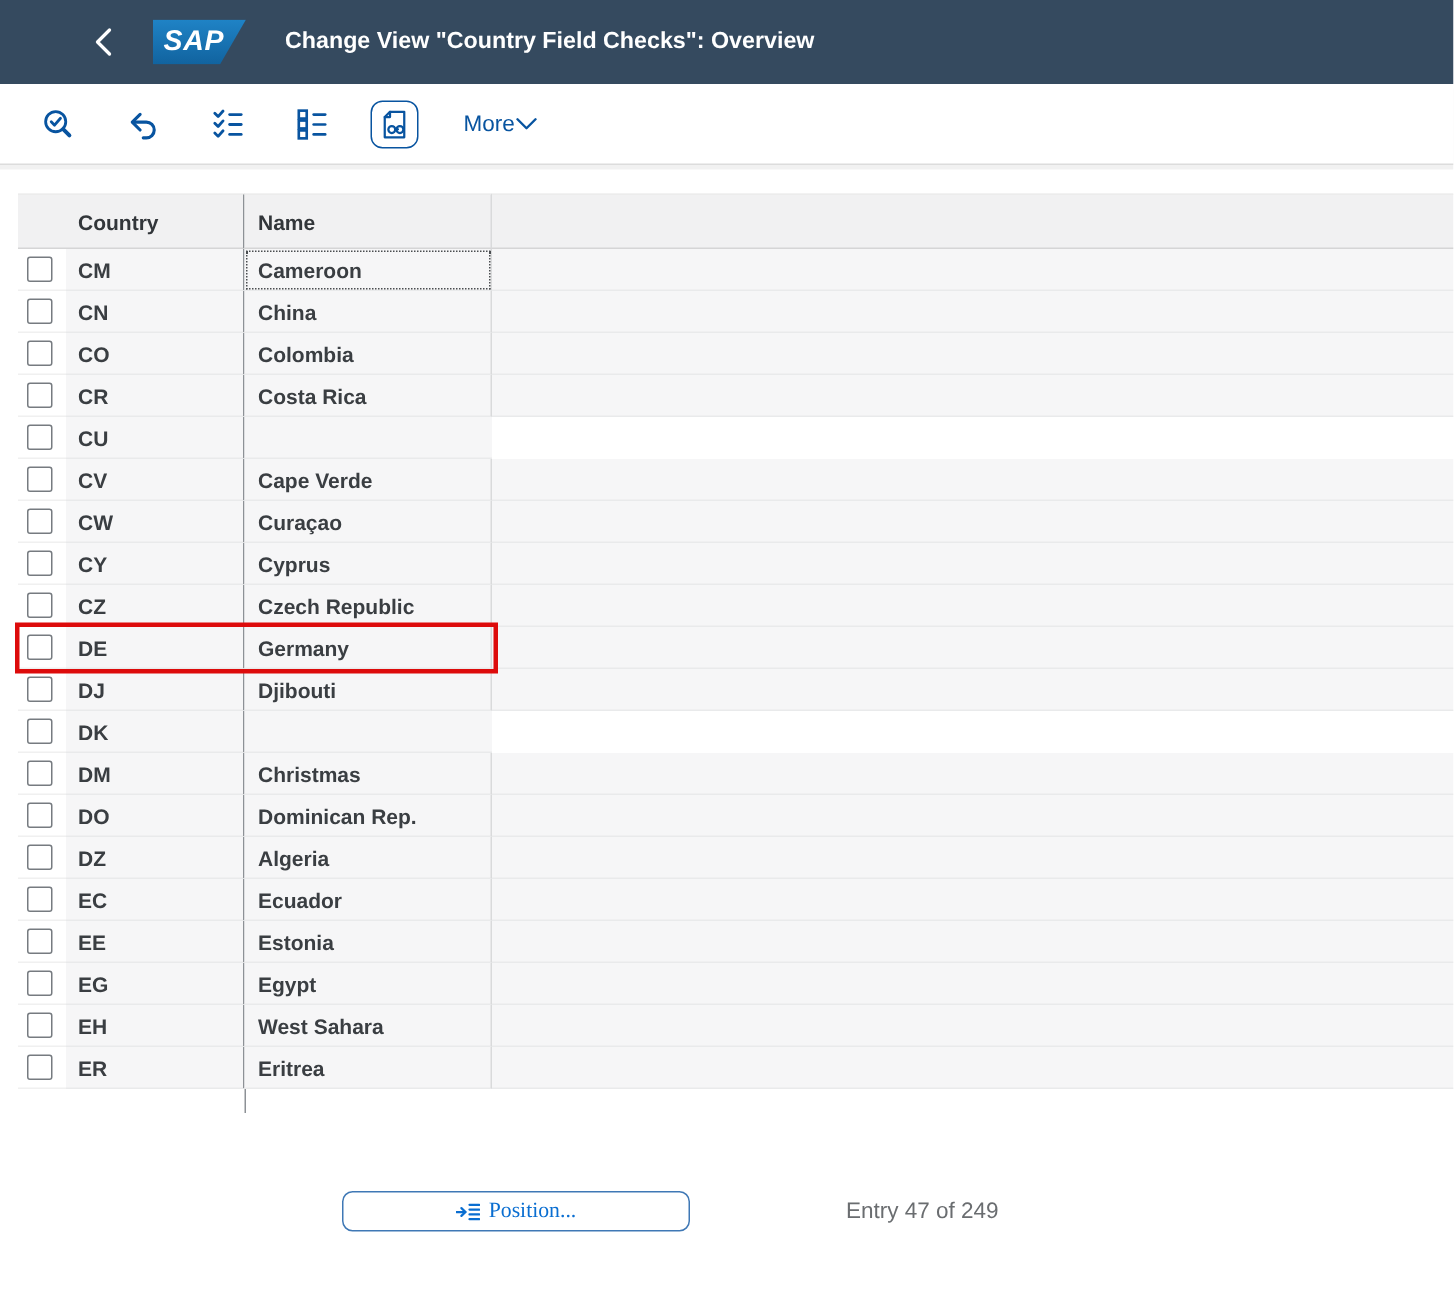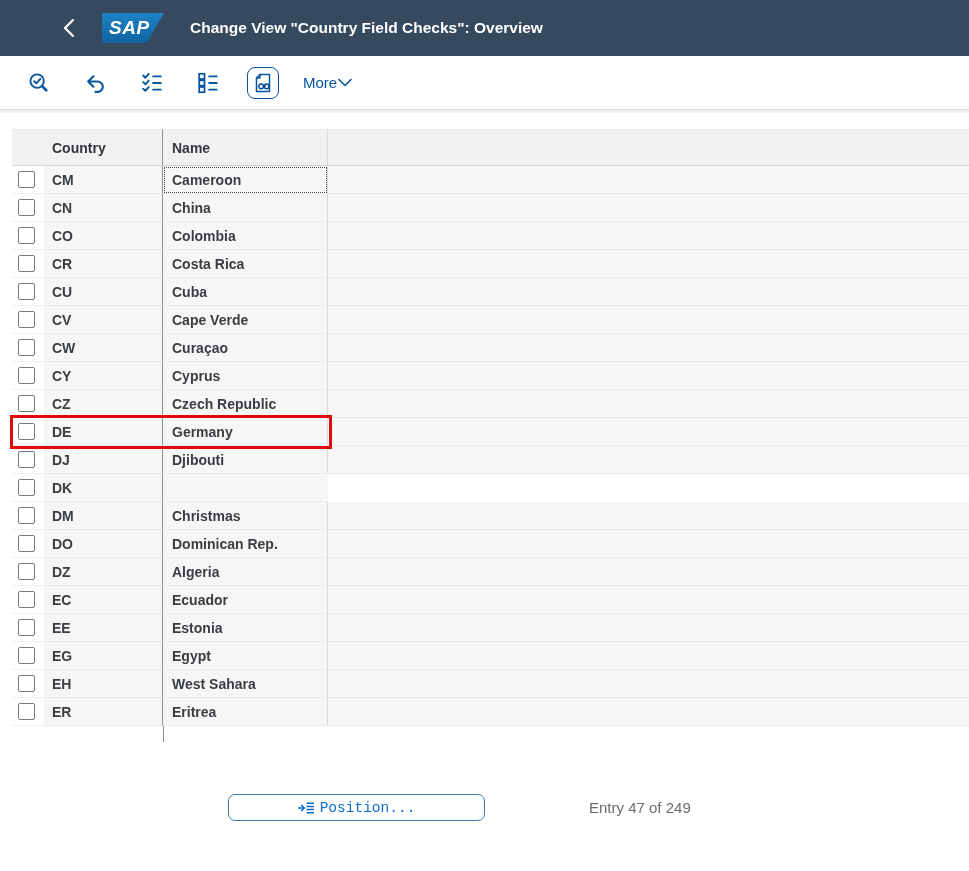--- a/index.html
+++ b/index.html
@@ -18,21 +18,21 @@
                    padding-left:7px; letter-spacing:.5px; }
   .shell-title { margin-left:26px; color:#fff; font-weight:bold; font-size:15.5px; }
 
   
   .toolbar { height:54px; background:#fff; display:flex; align-items:center;
              border-bottom:1px solid #dcdcdc; box-shadow:0 3px 0 #f1f1f1; }
   .tb-btn { background:none; border:none; cursor:pointer; margin-left:30px;
             padding:2px; display:flex; align-items:center; justify-content:center; }
   .tb-btn:first-child { margin-left:26px; }
   .tb-toggle { border:1px solid #0854a0; border-radius:8px; padding:5px; margin-left:26px; }
-  .more-btn { background:none; border:none; cursor:pointer; margin-left:24px;
+  .more-btn { background:none; border:none; cursor:pointer; margin-left:30px;
               display:flex; align-items:center; gap:1px; color:#0854a0; font-size:15px; }
 
   
   .table-wrap { position:relative; margin:19px 0 0 12px; width:957px;font-weight:bold; }
   .tr { display:grid; grid-template-columns:32px 119px 165px 1fr; position:relative; }
   .thead .th { background:#f1f1f2; height:37px; line-height:37px; font-size:14px;
                color:#32363a; border-bottom:1px solid #d5d5d6; border-top:1px solid #ececec; }
   .th.c-country, .td.c-code { padding-left:8px; }
   .th.c-name, .td.c-name { padding-left:9px; }
   .th.c-country { border-right:1px solid #8d9196; }
@@ -47,23 +47,23 @@
               border-radius:2px; display:inline-block; cursor:pointer; }
   .td.c-name.focused { outline:1px dotted #4a4d50; outline-offset:-2px; }
   .red-frame { position:absolute; left:-2px; top:-3px; width:322px; height:34px;
                border:3px solid #dd0b0b; pointer-events:none; z-index:4; }
   .empty-row { height:16px; background:#fff; position:relative; }
   .empty-row:before { content:""; position:absolute; left:151px; top:0; bottom:0;
                       width:1px; background:#8d9196; }
 
   
   .footer { margin-top:52px; display:flex; align-items:center; }
-  .pos-btn { margin-left:228px; width:257px; height:27px; background:#fff;
+  .pos-btn { margin-left:228px; width:232px; height:27px; background:#fff;
              border:1px solid #3f78b5; border-radius:7px; cursor:pointer;
-             color:#0a6ed1; font-size:14.5px; font-family:Liberation Mono, monospace;
+             color:#0a6ed1; font-size:14.5px; font-family:Liberation Serif, serif;
              display:flex; align-items:center; justify-content:center; gap:6px; }
   .entry-status { margin-left:104px; color:#6a6d70; font-size:15px; }
 
   svg { display:block; }
 </style>
 </head>
 <body>
 
 <div class="shell">
   <button class="back-btn">
@@ -172,21 +172,20 @@
     </div>
     <div class="td c-code">CR</div>
     <div class="td c-name">Costa Rica</div>
     <div class="td c-fill"></div>
   </div>
       <div class="tr">
     <div class="td c-cb">
       <span class="checkbox"></span>
     </div>
     <div class="td c-code">CU</div>
-    <div class="td c-name">Cuba</div>
     <div class="td c-fill"></div>
   </div>
       <div class="tr">
     <div class="td c-cb">
       <span class="checkbox"></span>
     </div>
     <div class="td c-code">CV</div>
     <div class="td c-name">Cape Verde</div>
     <div class="td c-fill"></div>
   </div>

